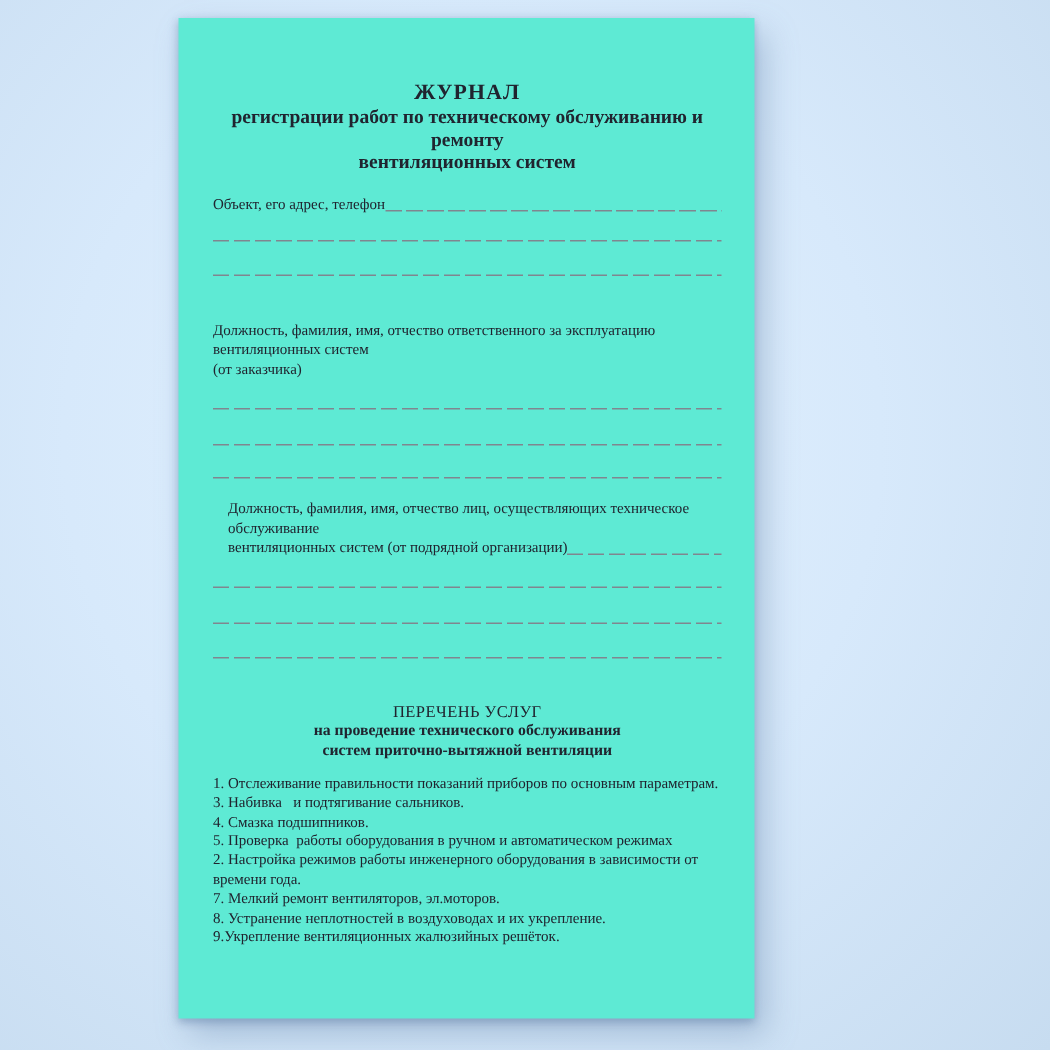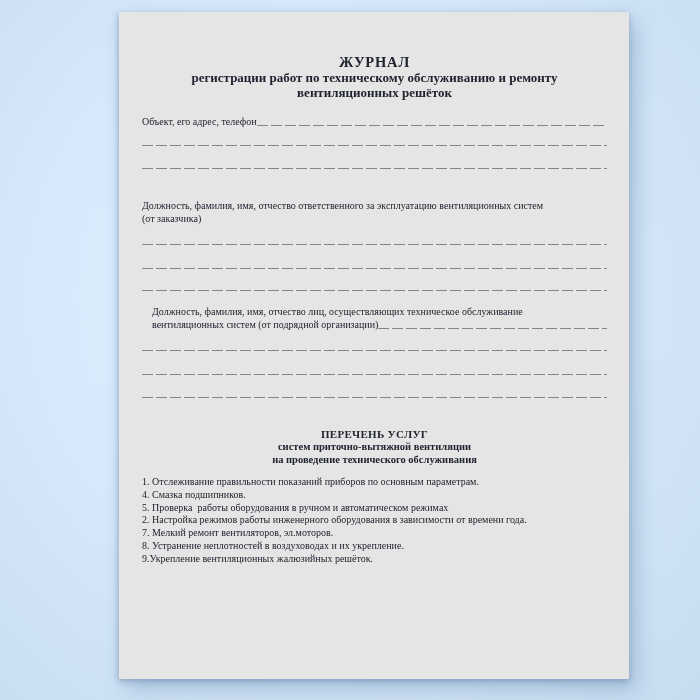--- a/index.html
+++ b/index.html
@@ -12,24 +12,24 @@
   }
   body {
     background: radial-gradient(ellipse at 45% 42%, #e3f1fe 0%, #d7e9fb 50%, #c7dcf0 100%);
     color: #20242f;
     position: relative;
   }
   .page {
     position: absolute;
     left: 119px;
     top: 12px;
-    width: 510px;
+    width: 384px;
     height: 667px;
     box-sizing: border-box;
-    background: #e5e5e5;
+    background: #5eead4;
     padding: 42px 22px 0 23px;
     box-shadow:
       0 2px 5px rgba(110, 140, 178, 0.45),
       7px 10px 20px rgba(100, 132, 170, 0.40),
       -2px 2px 6px rgba(120, 150, 185, 0.25);
   }
   .t1 {
     text-align: center;
     font-weight: bold;
     font-size: 14.5px;
@@ -57,21 +57,21 @@
   .mt13 { margin-top: 30px; }
   .mt14 { margin-top: 14px; margin-left: 10px; }
   .mt15 { margin-top: 15px; }
   .mt17 { margin-top: 17px; }
   .mt19 { margin-top: 19px; }
   .mt21 { margin-top: 21px; }
   .mt22 { margin-top: 22px; }
   .mt23 { margin-top: 23px; }
   .h1 {
     text-align: center;
-    font-weight: bold;
+    font-weight: normal;
     font-size: 11px;
     line-height: 13px;
     letter-spacing: 0.3px;
   }
   .h2 {
     text-align: center;
     font-weight: bold;
     font-size: 10.5px;
     line-height: 12.5px;
   }
@@ -81,21 +81,21 @@
     white-space: pre-wrap;
   }
 </style>
 </head>
 <body>
 
 <div class="page">
 
   <div class="t1">ЖУРНАЛ</div>
   <div class="t2">регистрации работ по техническому обслуживанию и ремонту</div>
-  <div class="t2">вентиляционных решёток</div>
+  <div class="t2">вентиляционных систем</div>
 
   <div class="row body-text mt15">
     <span>Объект, его адрес, телефон</span>
     <span class="fill"></span>
   </div>
 
   <div class="uline mt17"></div>
   <div class="uline mt22"></div>
 
   <div class="body-text mt13">
@@ -114,26 +114,27 @@
       <span class="fill"></span>
     </div>
   </div>
 
   <div class="uline mt19"></div>
   <div class="uline mt23"></div>
   <div class="uline mt22"></div>
 
   <div class="mt13">
     <div class="h1">ПЕРЕЧЕНЬ УСЛУГ</div>
+    <div class="h2">на проведение технического обслуживания</div>
     <div class="h2">систем приточно-вытяжной вентиляции</div>
-    <div class="h2">на проведение технического обслуживания</div>
   </div>
 
   <div class="mt10">
     <div class="service-item">1. Отслеживание правильности показаний приборов по основным параметрам.</div>
+    <div class="service-item">3. Набивка   и подтягивание сальников.</div>
     <div class="service-item">4. Смазка подшипников.</div>
     <div class="service-item">5. Проверка  работы оборудования в ручном и автоматическом режимах</div>
     <div class="service-item">2. Настройка режимов работы инженерного оборудования в зависимости от времени года.</div>
     <div class="service-item">7. Мелкий ремонт вентиляторов, эл.моторов.</div>
     <div class="service-item">8. Устранение неплотностей в воздуховодах и их укрепление.</div>
     <div class="service-item">9.Укрепление вентиляционных жалюзийных решёток.</div>
   </div>
 
 </div>
 

